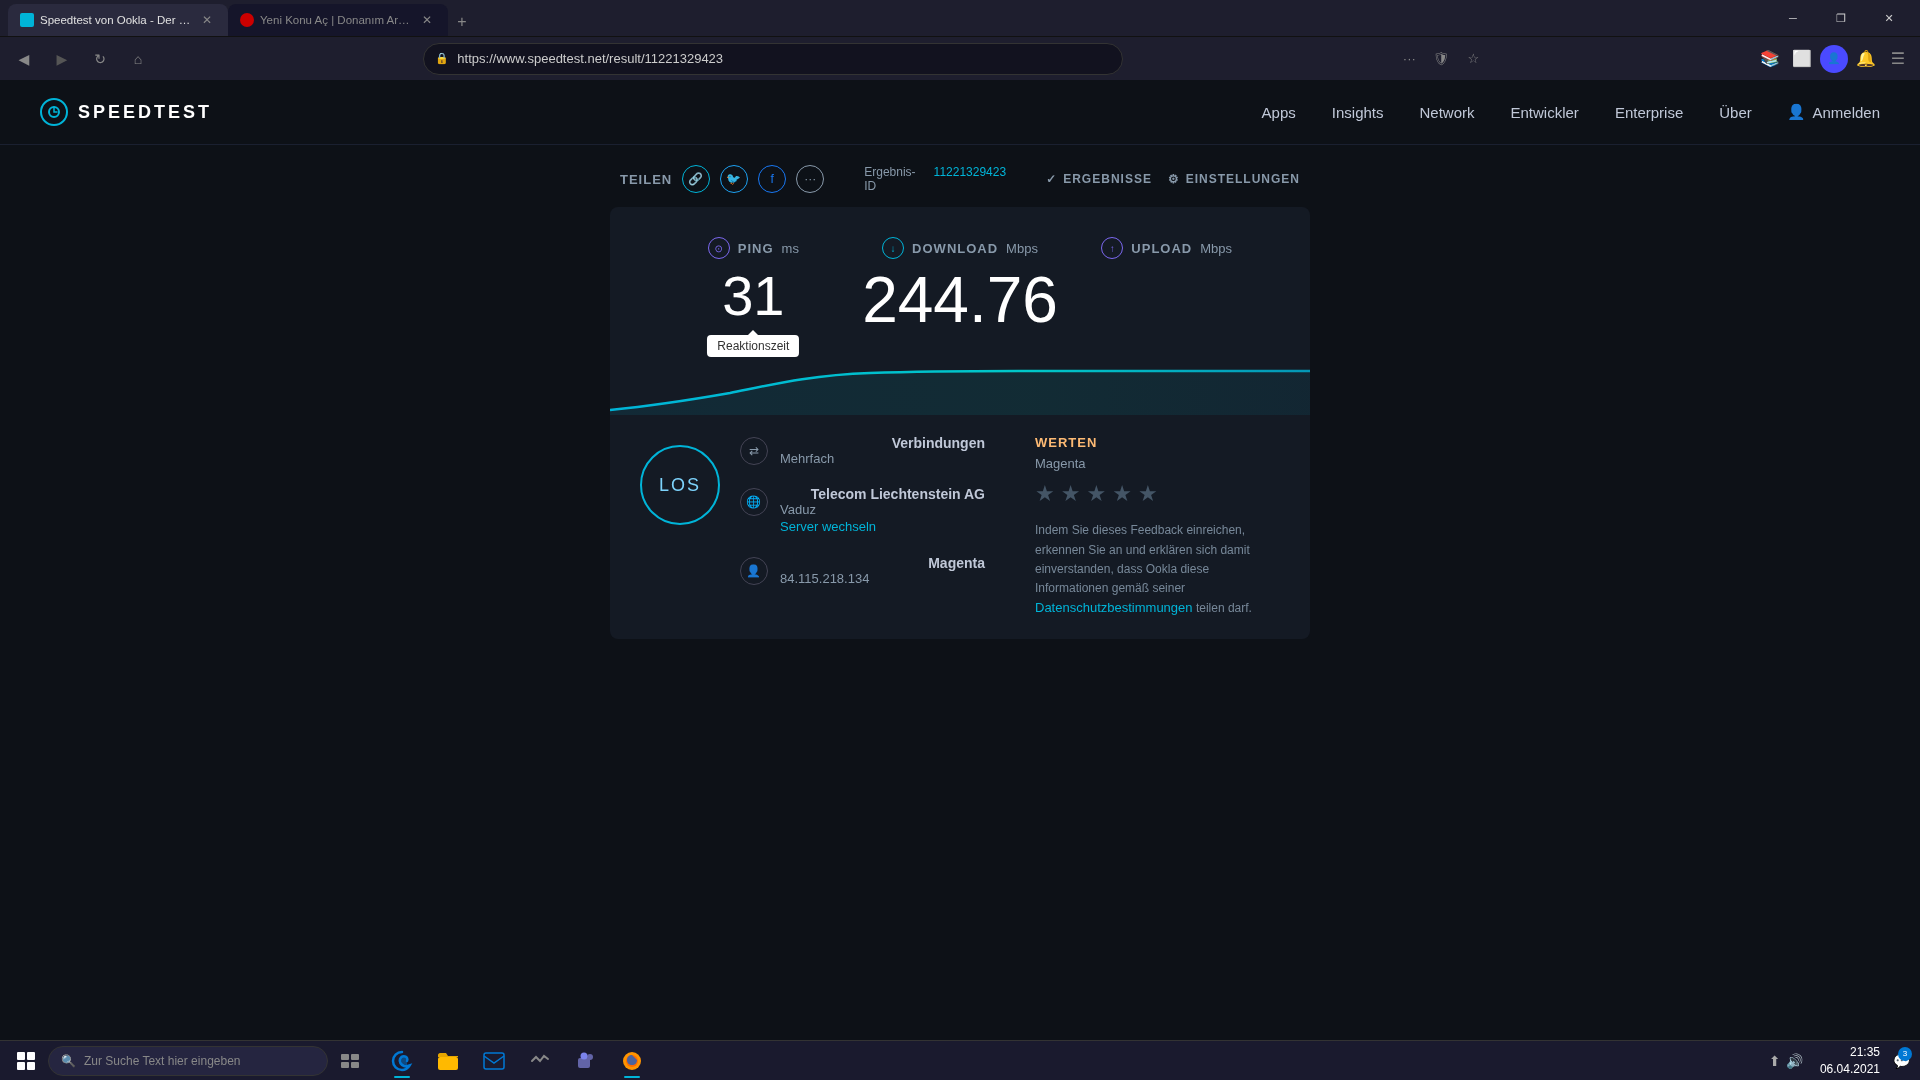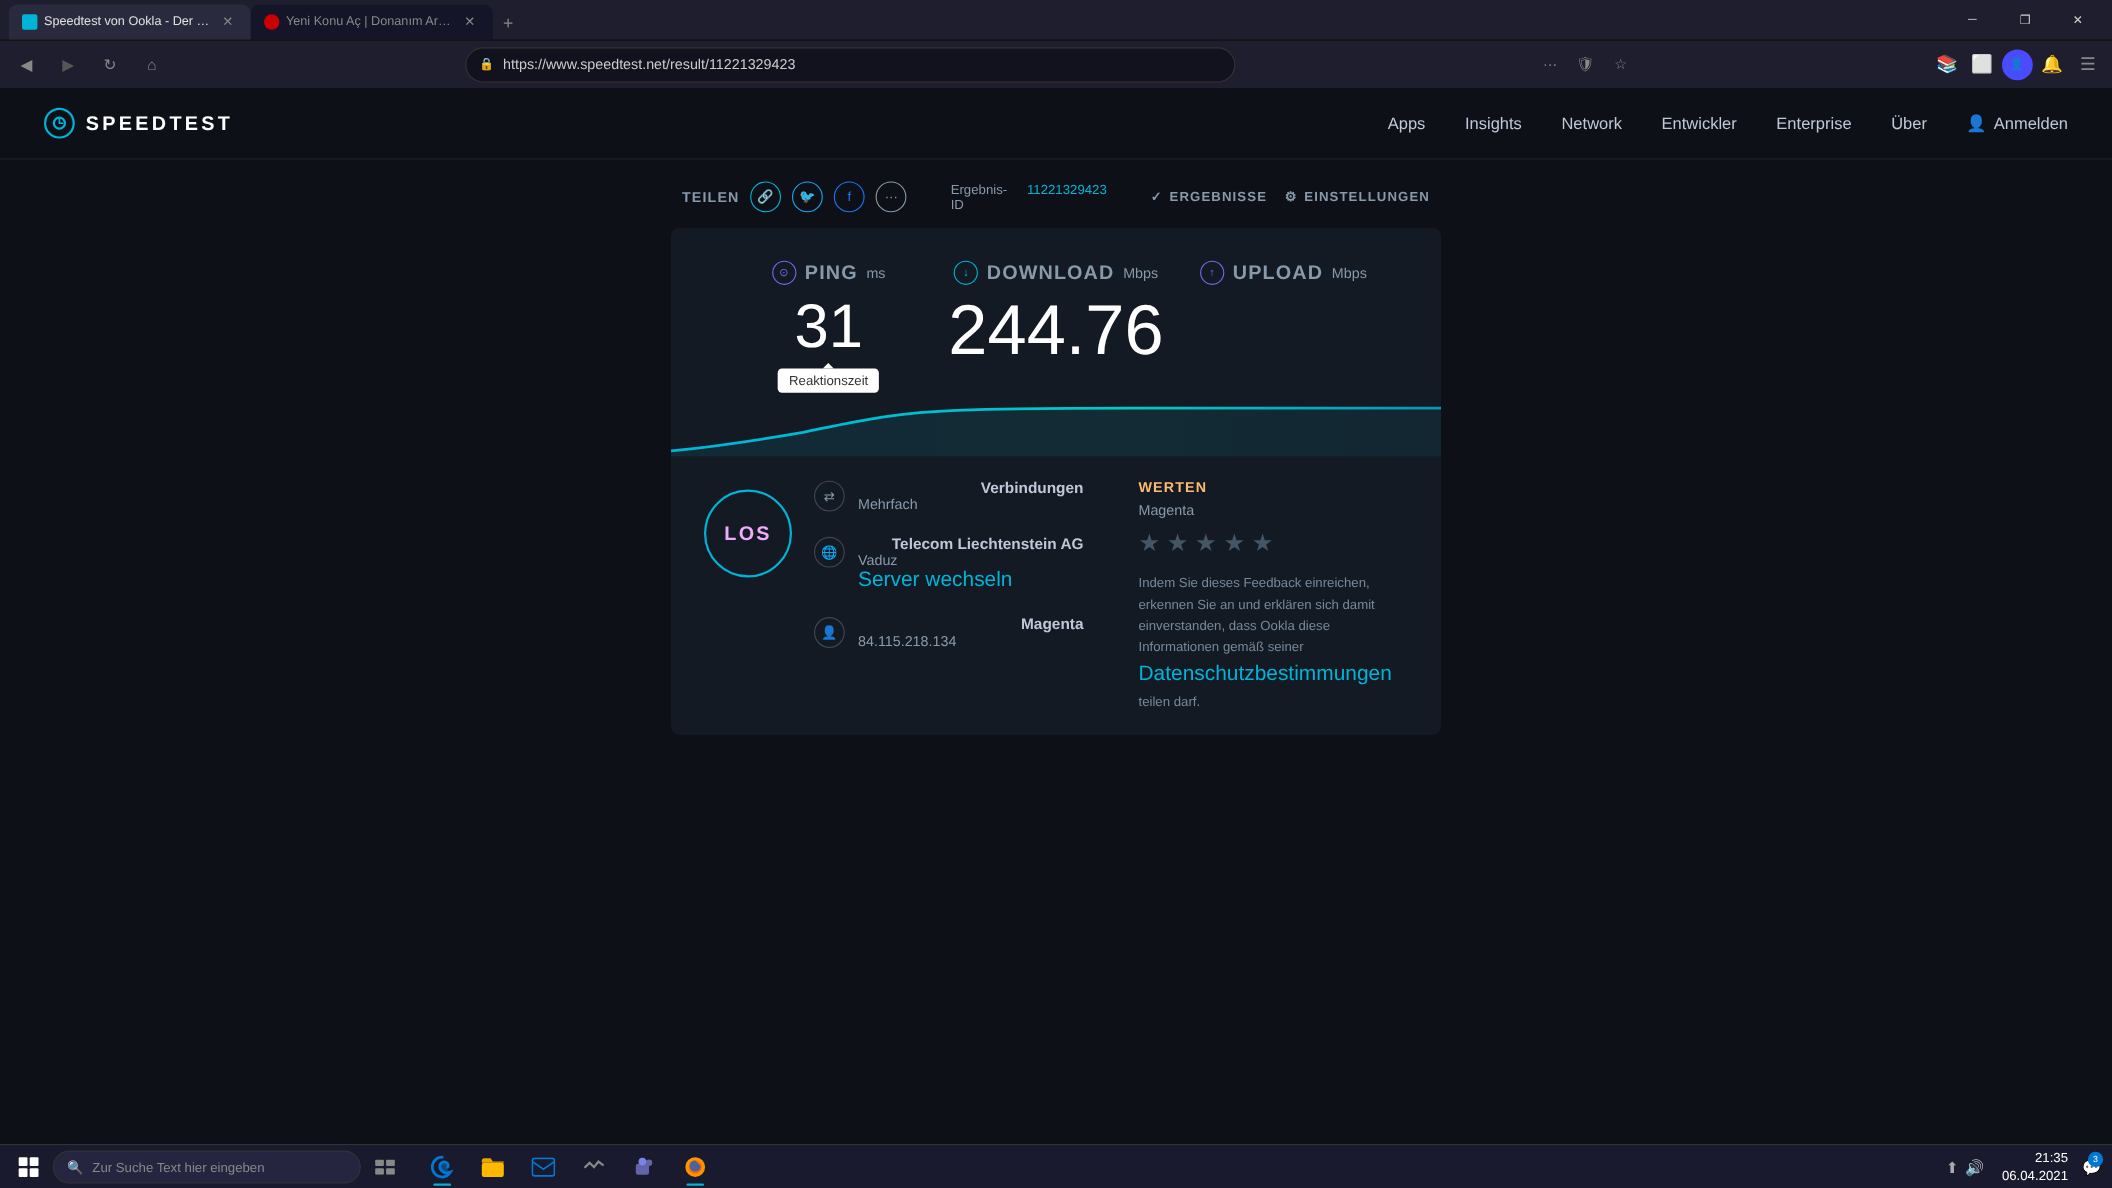--- a/index.html
+++ b/index.html
@@ -345,21 +345,21 @@
       display: flex;
       align-items: center;
       justify-content: center;
       font-size: 10px;
     }
     .metric-icon.ping { border-color: #7b68ee; color: #7b68ee; }
     .metric-icon.download { border-color: #00b4d8; color: #00b4d8; }
     .metric-icon.upload { border-color: #7b68ee; color: #7b68ee; }
     .metric-label {
       color: #8899aa;
-      font-size: 18px;
+      font-size: 13px;
       font-weight: 700;
       letter-spacing: 1px;
       text-transform: uppercase;
     }
     .metric-unit {
       color: #8899aa;
       font-size: 13px;
       font-weight: 400;
     }
     .metric-value {
@@ -416,23 +416,23 @@
       gap: 20px;
     }
     .los-btn {
       width: 80px;
       height: 80px;
       border-radius: 50%;
       border: 2px solid #00b4d8;
       display: flex;
       align-items: center;
       justify-content: center;
-      color: #f0abfc;
+      color: #7dd3fc;
       font-size: 18px;
-      font-weight: 700;
+      font-weight: 400;
       letter-spacing: 2px;
       flex-shrink: 0;
       cursor: pointer;
       margin-top: 10px;
     }
     .info-section {
       flex: 1;
       display: flex;
       gap: 30px;
     }
@@ -466,21 +466,21 @@
       font-size: 14px;
       font-weight: 700;
       text-align: right;
     }
     .info-row-subtitle {
       color: #8899aa;
       font-size: 13px;
     }
     .info-row-link {
       color: #00b4d8;
-      font-size: 19px;
+      font-size: 13px;
       cursor: pointer;
       text-decoration: none;
     }
 
     
     .rating-section {
       flex: 1;
       padding-left: 20px;
     }
     .rating-title {

